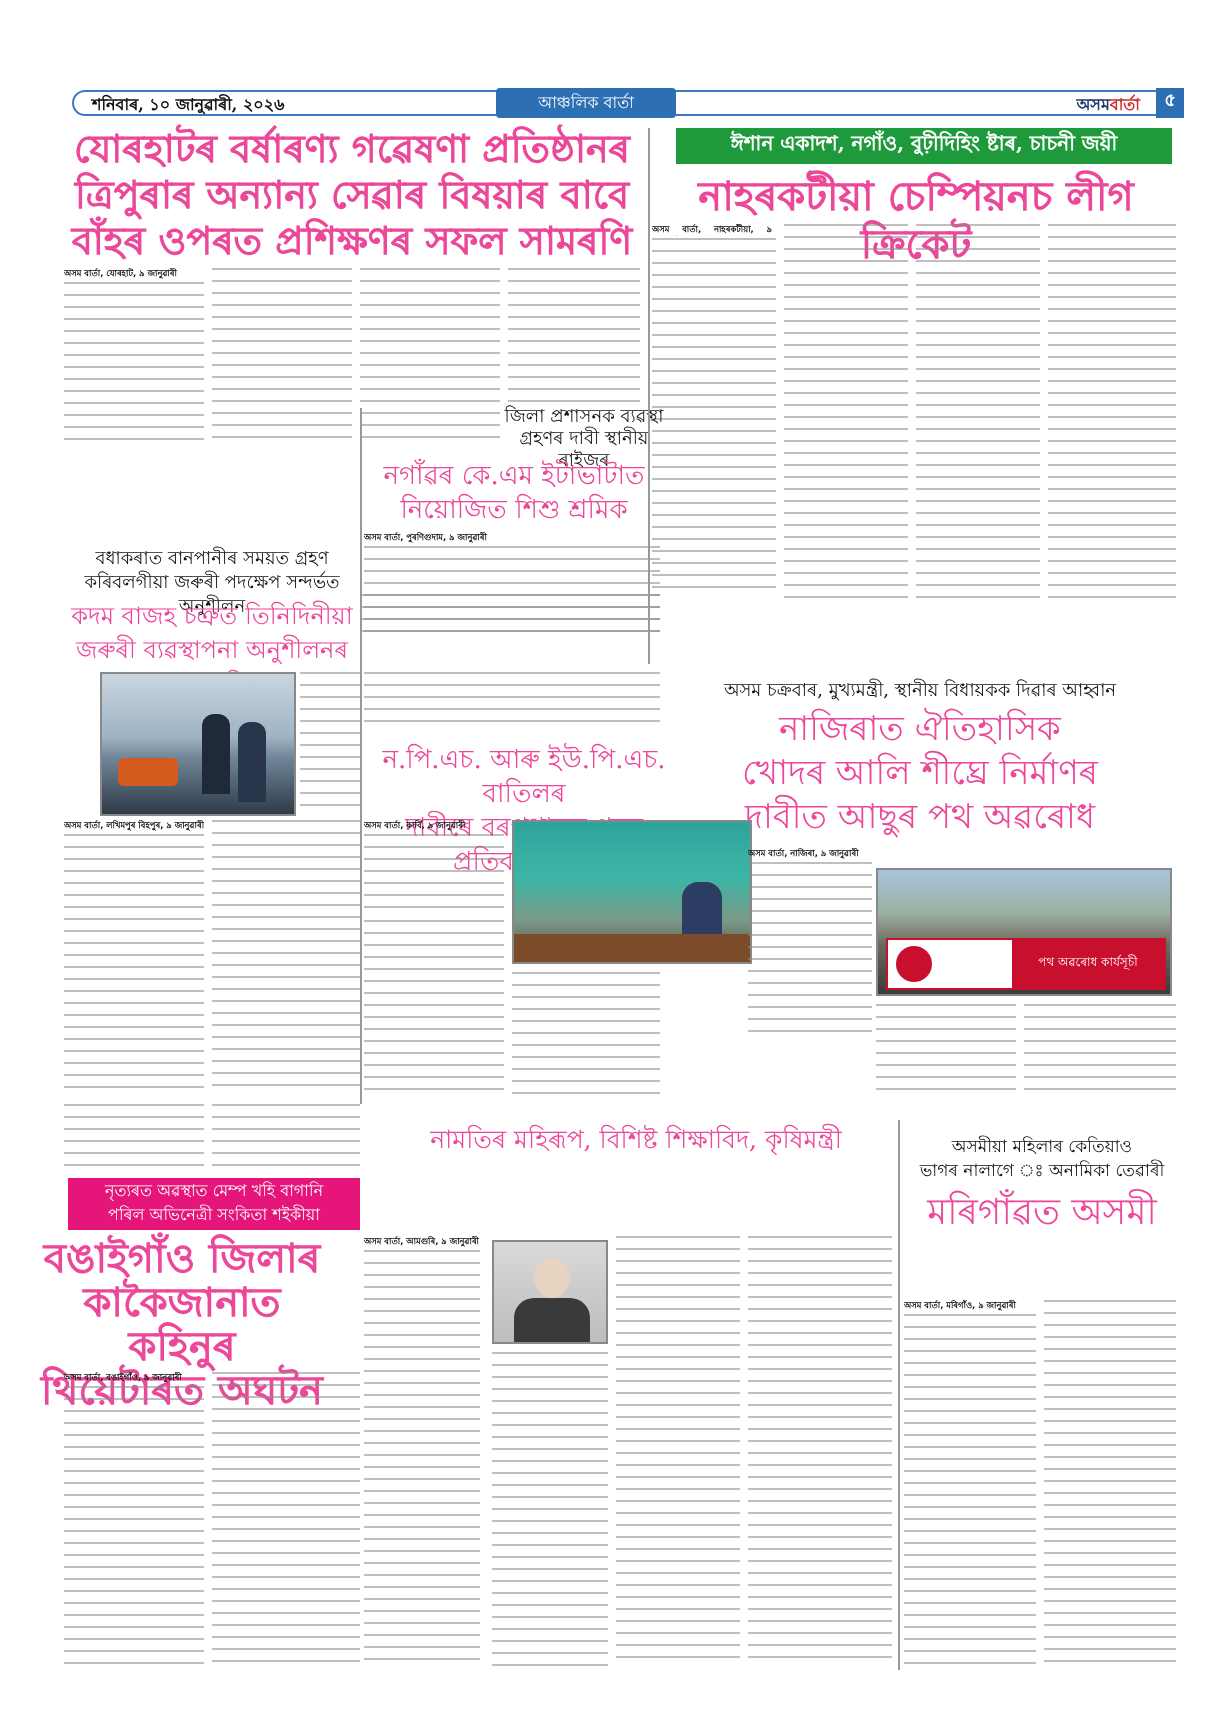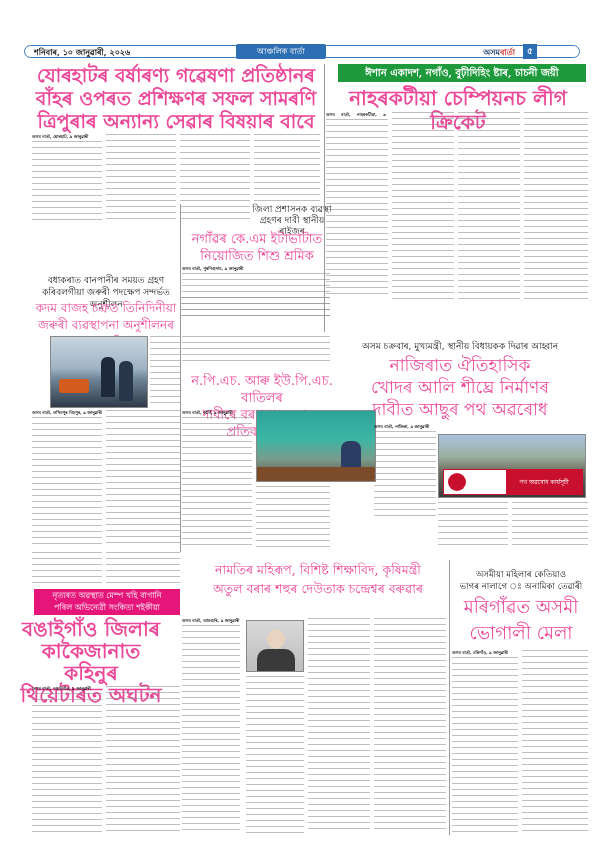--- a/index.html
+++ b/index.html
@@ -2,21 +2,21 @@
 <html><head>
 <meta charset="utf-8">
 <style>
   * { box-sizing: border-box; margin: 0; padding: 0; }
   html, body { width: 610px; height: 862px; background: #ffffff; overflow: hidden; }
   body { font-family: "DejaVu Sans", sans-serif; color: #111; position: relative; }
 
   .page { position: absolute; left: 0; top: 0; width: 610px; height: 862px; }
 
   
-  .folio { position: absolute; left: 24px; top: 45px; width: 513px; height: 14px; }
+  .folio { position: absolute; left: 36px; top: 45px; width: 556px; height: 14px; }
   .folio-pill { position: absolute; left: 0; top: 0; height: 13px; width: 556px; border: 1px solid #3a7bbf; border-radius: 7px; background: #fff; }
   .folio-date { position: absolute; left: 10px; top: 1px; font-size: 8px; font-weight: bold; color: #111; font-family: "DejaVu Serif", serif; }
   .folio-section { position: absolute; left: 212px; top: -1px; width: 90px; height: 15px; background: #2c6fb2; color: #fff; font-size: 8px; text-align: center; line-height: 15px; border-radius: 2px; }
   .folio-brand { position: absolute; right: 22px; top: 1px; font-size: 8px; font-weight: bold; color: #1d3a6b; }
   .folio-brand .accent { color: #d0312d; }
   .folio-page { position: absolute; right: 0; top: -1px; width: 14px; height: 15px; background: #2c6fb2; color: #fff; font-size: 9px; text-align: center; line-height: 15px; font-weight: bold; }
 
   .hl { font-family: "DejaVu Serif", serif; font-weight: bold; color: #ec4899; line-height: 1.15; text-align: center; }
   .sub { font-family: "DejaVu Serif", serif; color: #111; text-align: center; line-height: 1.2; }
 
@@ -43,22 +43,22 @@
     <div class="folio-pill"></div>
     <span class="folio-date">শনিবাৰ, ১০ জানুৱাৰী, ২০২৬</span>
     <span class="folio-section">আঞ্চলিক বাৰ্তা</span>
     <span class="folio-brand"><span>অসম</span><span class="accent">বাৰ্তা</span></span>
     <span class="folio-page">৫</span>
   </div>
 
   <div>
     <div class="hl" style="position:absolute;left:32px;top:64px;width:288px;font-size:19px;line-height:23px;">
       <div>যোৰহাটৰ বৰ্ষাৰণ্য গৱেষণা প্ৰতিষ্ঠানৰ</div>
+      <div>ত্ৰিপুৰাৰ অন্যান্য সেৱাৰ বিষয়াৰ বাবে</div>
       <div>বাঁহৰ ওপৰত প্ৰশিক্ষণৰ সফল সামৰণি</div>
-      <div>ত্ৰিপুৰাৰ অন্যান্য সেৱাৰ বিষয়াৰ বাবে</div>
     </div>
     <div class="col-text" style="left:32px;top:134px;width:70px;height:6px;"><span class="dateline">অসম বাৰ্তা, যোৰহাট, ৯ জানুৱাৰী</span></div>
     <div class="lines" style="left:32px;top:141px;width:70px;height:80px;"></div>
     <div class="lines" style="left:106px;top:134px;width:70px;height:87px;"></div>
     <div class="lines" style="left:180px;top:134px;width:70px;height:87px;"></div>
     <div class="lines" style="left:254px;top:134px;width:66px;height:70px;"></div>
   </div>
 
   <div>
     <div class="green-band" style="left:338px;top:64px;width:248px;height:18px;font-size:10px;line-height:18px;">ঈশান একাদশ, নগাঁও, বুঢ়ীদিহিং ষ্টাৰ, চাচনী জয়ী</div>
@@ -153,41 +153,39 @@
       <div>থিয়েটাৰত অঘটন</div>
     </div>
     <div class="col-text" style="left:32px;top:686px;width:70px;height:6px;"><span class="dateline">অসম বাৰ্তা, বঙাইগাঁও, ৯ জানুৱাৰী</span></div>
     <div class="lines" style="left:32px;top:693px;width:70px;height:140px;"></div>
     <div class="lines" style="left:106px;top:686px;width:74px;height:147px;"></div>
   </div>
 
   <div>
     <div class="hl" style="position:absolute;left:182px;top:560px;width:272px;font-size:12.5px;line-height:19px;font-weight:normal;">
       <div>নামতিৰ মহিৰূপ, বিশিষ্ট শিক্ষাবিদ, কৃষিমন্ত্ৰী</div>
-      <div>অতুল বৰাৰ শহুৰ দেউতাক চন্দ্ৰেশ্বৰ বৰুৱাৰ</div>
     </div>
     <div class="col-text" style="left:182px;top:618px;width:60px;height:6px;"><span class="dateline">অসম বাৰ্তা, আমগুৰি, ৯ জানুৱাৰী</span></div>
     <div class="lines" style="left:182px;top:625px;width:58px;height:208px;"></div>
     <div class="photo" style="left:246px;top:620px;width:58px;height:52px;background:linear-gradient(180deg,#d9d9d9 0%,#bdbdbd 100%);">
       <div style="position:absolute;left:20px;top:8px;width:18px;height:20px;border-radius:50%;background:#e7d3c0;"></div>
       <div style="position:absolute;left:10px;top:28px;width:38px;height:24px;background:#3a3a3a;border-radius:10px 10px 0 0;"></div>
     </div>
     <div class="lines" style="left:246px;top:676px;width:58px;height:157px;"></div>
     <div class="lines" style="left:308px;top:618px;width:62px;height:215px;"></div>
     <div class="lines" style="left:374px;top:618px;width:72px;height:215px;"></div>
   </div>
 
   <div>
     <div class="sub" style="position:absolute;left:452px;top:568px;width:138px;font-size:8.5px;line-height:12px;">
       <div>অসমীয়া মহিলাৰ কেতিয়াও</div>
       <div>ভাগৰ নালাগে ঃ অনামিকা তেৱাৰী</div>
     </div>
     <div class="hl" style="position:absolute;left:452px;top:594px;width:138px;font-size:18px;line-height:26px;font-weight:normal;">
       <div>মৰিগাঁৱত অসমী</div>
-      <div>ভোগালী মেলা</div>
     </div>
     <div class="col-text" style="left:452px;top:650px;width:62px;height:6px;"><span class="dateline">অসম বাৰ্তা, মৰিগাঁও, ৯ জানুৱাৰী</span></div>
     <div class="lines" style="left:452px;top:657px;width:66px;height:176px;"></div>
     <div class="lines" style="left:522px;top:650px;width:66px;height:183px;"></div>
   </div>
 
   <div class="rule-v" style="left:324px;top:64px;height:268px;"></div>
   <div class="rule-v" style="left:180px;top:204px;height:348px;"></div>
   <div class="rule-v" style="left:449px;top:560px;height:275px;"></div>
   <div class="rule-h" style="left:32px;top:554px;width:558px;background:transparent;"></div>

